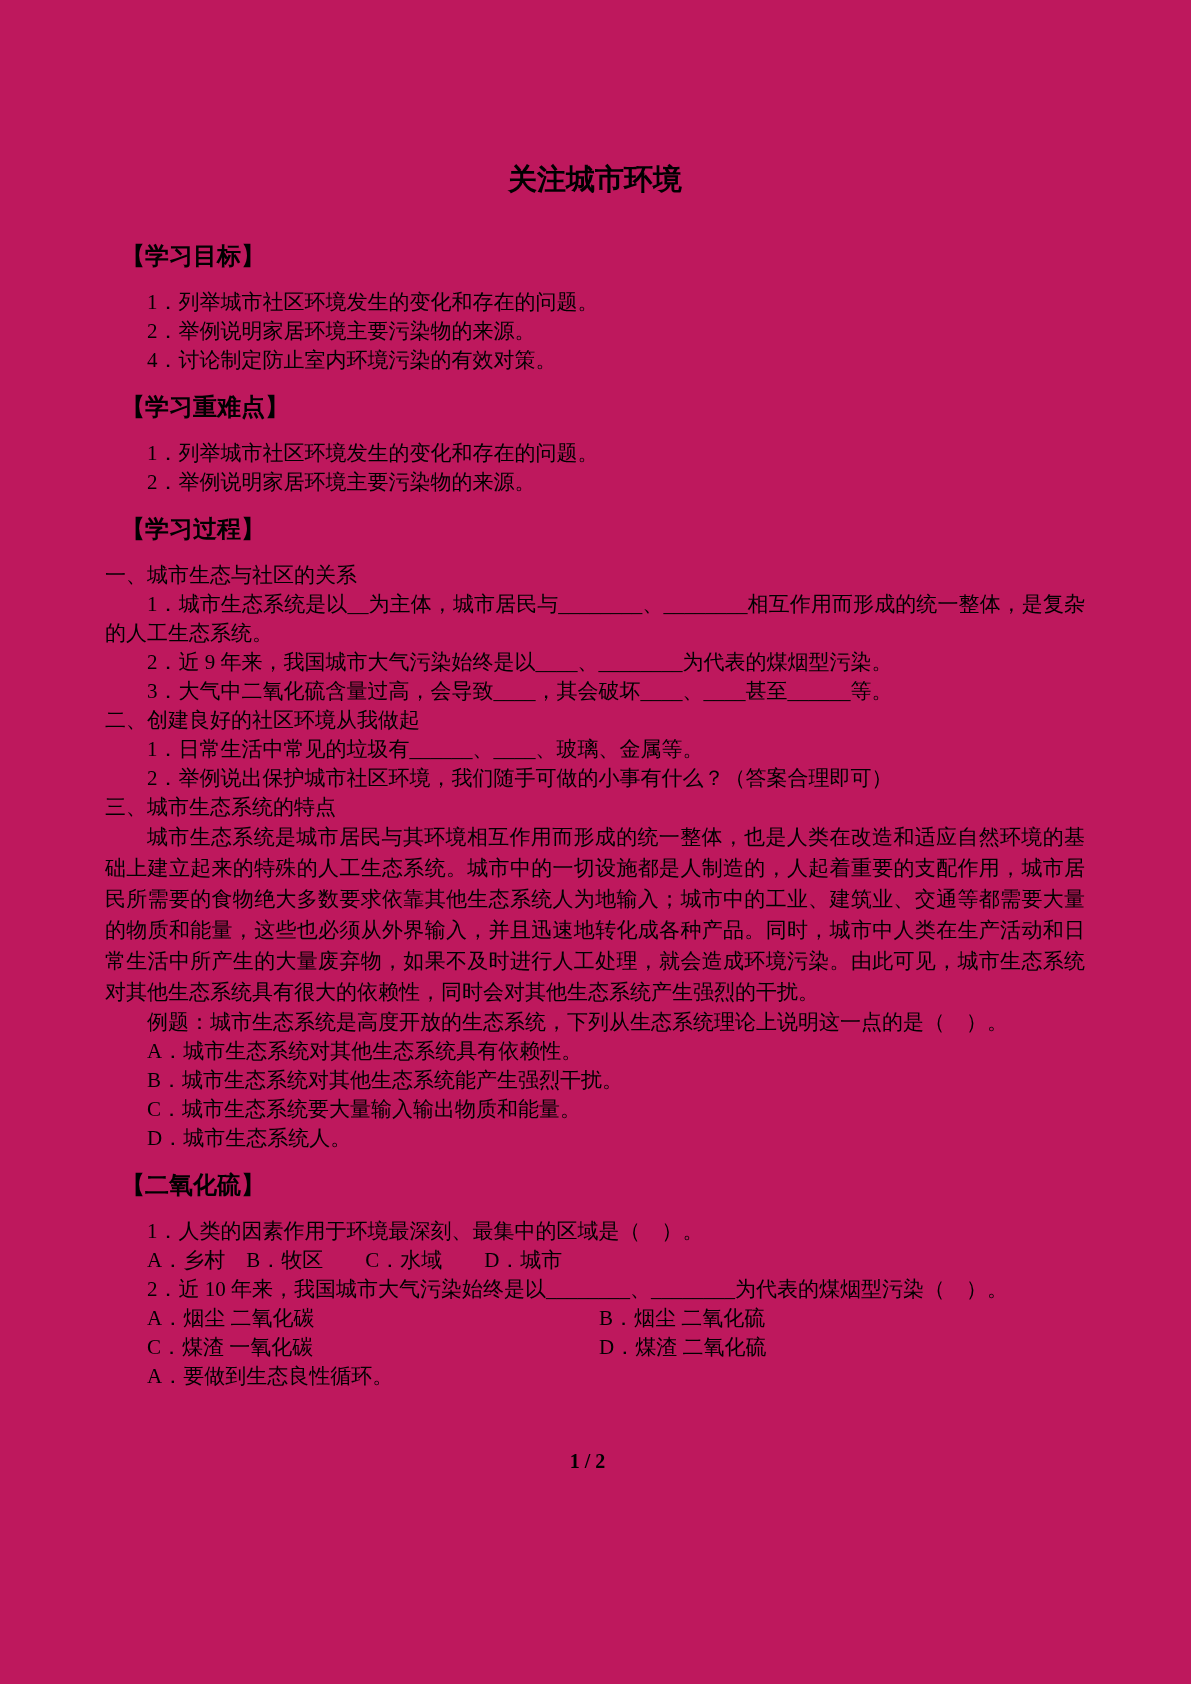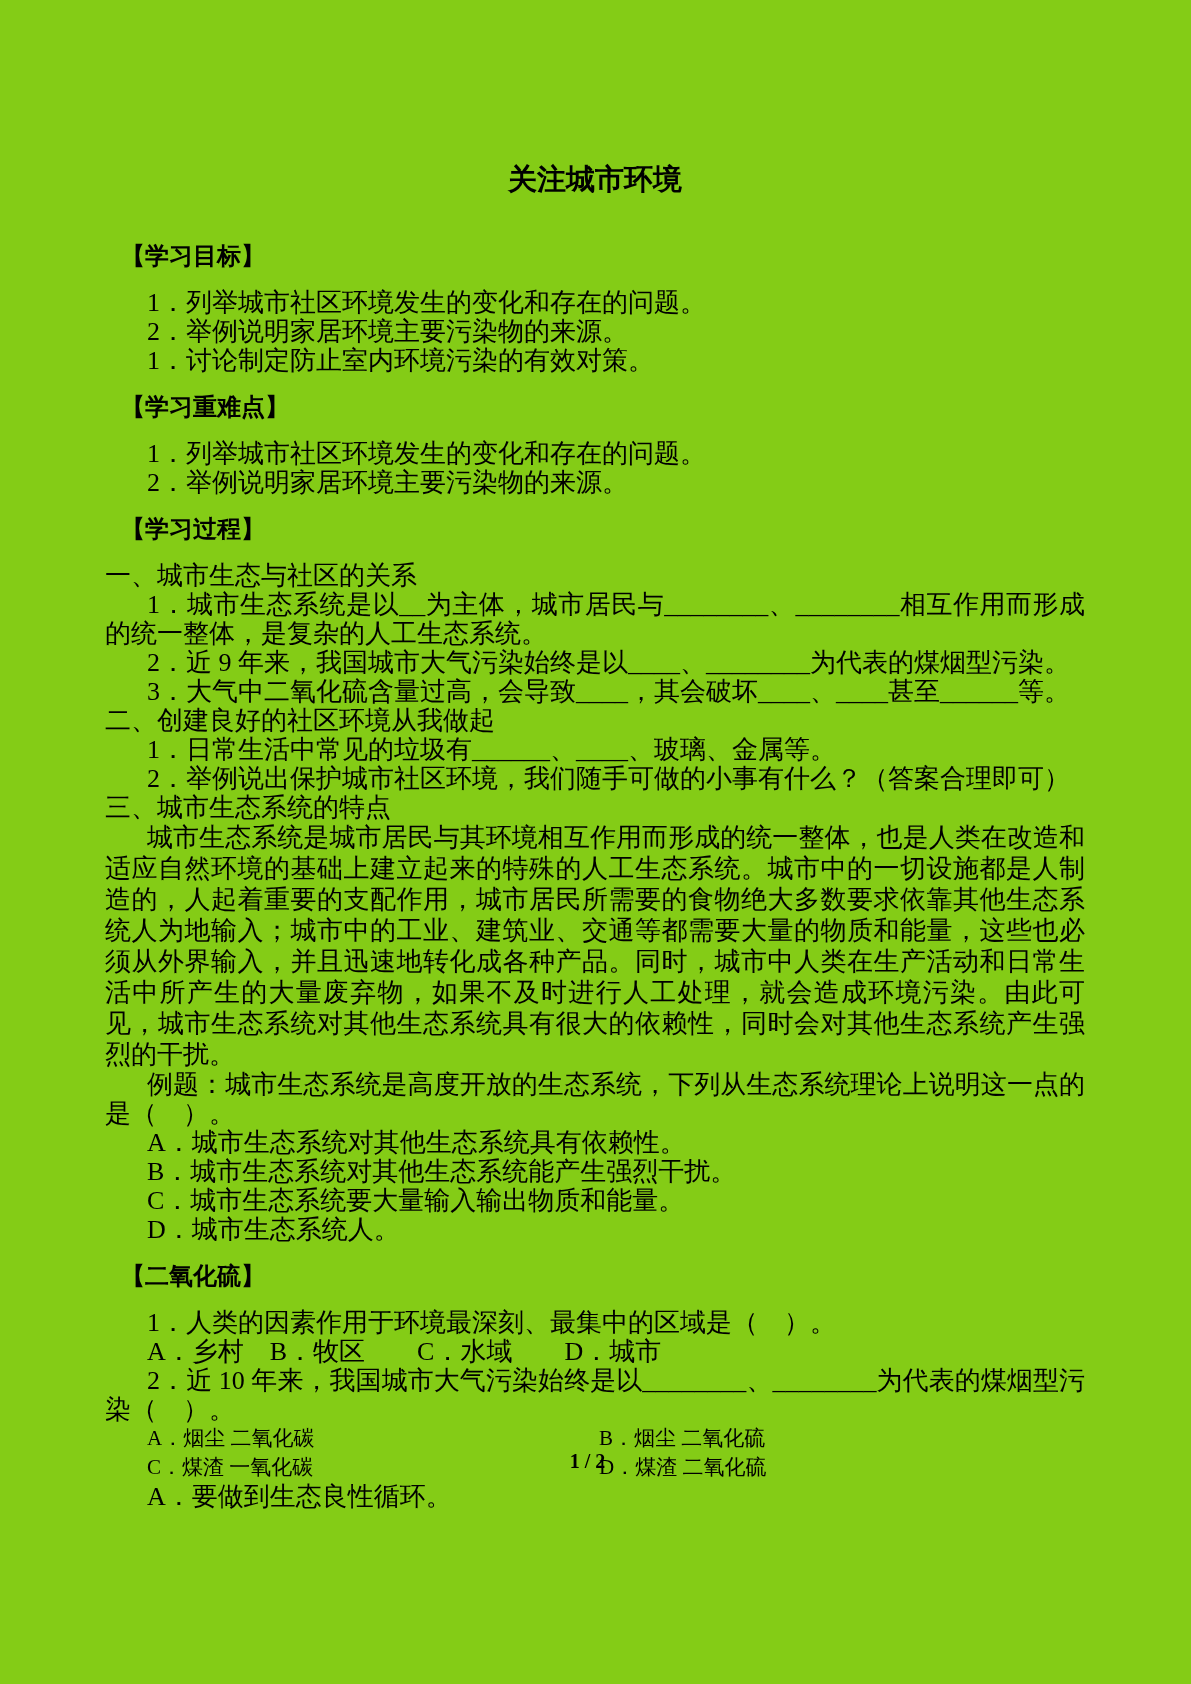--- a/index.html
+++ b/index.html
@@ -5,42 +5,42 @@
   html, body {
     margin: 0;
     padding: 0;
     background: #ffffff;
   }
   .page {
     position: relative;
     width: 1191px;
     height: 1684px;
     box-sizing: border-box;
-    background: #84cc16;
+    background: #be185d;
     color: #000000;
     font-family: "Liberation Serif", "DejaVu Serif", serif;
     padding: 158px 106px 0 105px;
     overflow: hidden;
   }
   .title {
     margin: 0 0 40px 0;
     text-align: center;
     font-size: 29px;
     font-weight: bold;
     line-height: 42px;
   }
   .sec {
     margin: 16px;
     font-size: 24px;
     font-weight: bold;
     line-height: 32px;
   }
   .para {
     margin: 0;
-    font-size: 26px;
+    font-size: 21px;
     line-height: 29px;
     text-align: justify;
   }
   .ind {
     text-indent: 42px;
   }
   .body-block {
     line-height: 31px;
   }
   .opt-row {
@@ -70,21 +70,21 @@
 </head>
 <body>
 
 <div class="page">
 
   <h1 class="title">关注城市环境</h1>
 
   <h2 class="sec">【学习目标】</h2>
   <p class="para ind">1．列举城市社区环境发生的变化和存在的问题。</p>
   <p class="para ind">2．举例说明家居环境主要污染物的来源。</p>
-  <p class="para ind">1．讨论制定防止室内环境污染的有效对策。</p>
+  <p class="para ind">4．讨论制定防止室内环境污染的有效对策。</p>
 
   <h2 class="sec">【学习重难点】</h2>
   <p class="para ind">1．列举城市社区环境发生的变化和存在的问题。</p>
   <p class="para ind">2．举例说明家居环境主要污染物的来源。</p>
 
   <h2 class="sec">【学习过程】</h2>
 
   <p class="para">一、城市生态与社区的关系</p>
   <p class="para ind">1．城市生态系统是以__为主体，城市居民与________、________相互作用而形成的统一整体，是复杂的人工生态系统。</p>
   <p class="para ind">2．近 9 年来，我国城市大气污染始终是以____、________为代表的煤烟型污染。</p>

